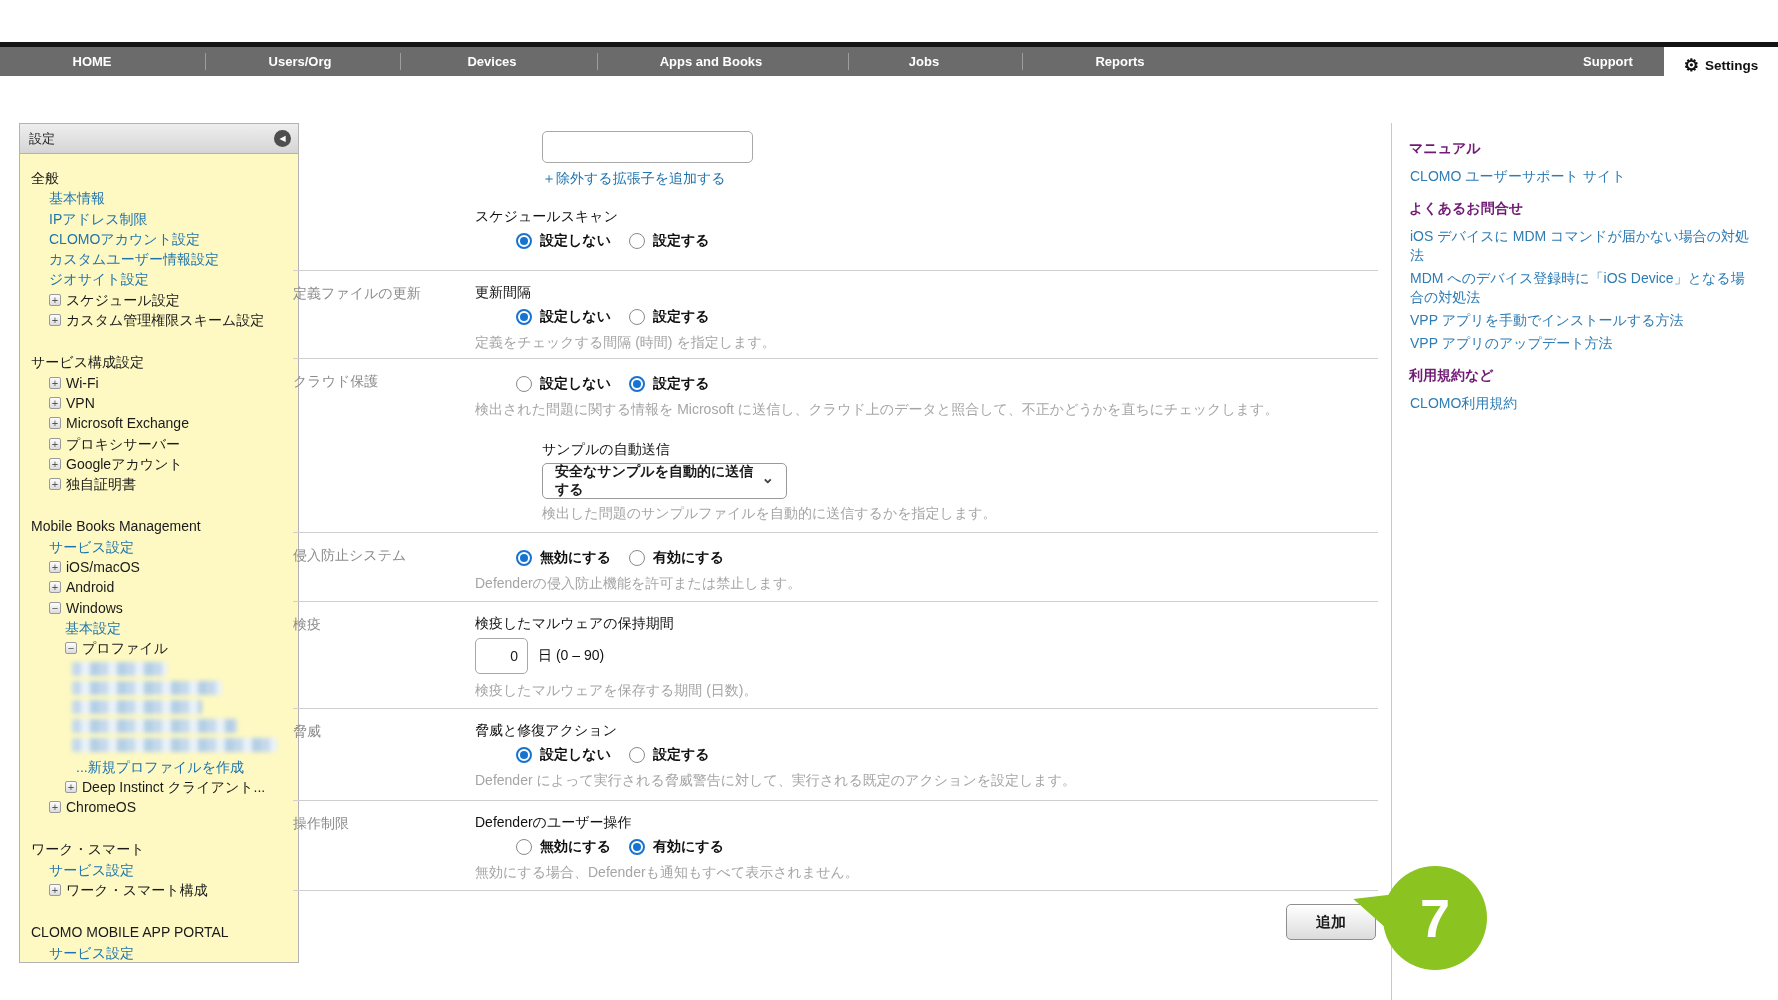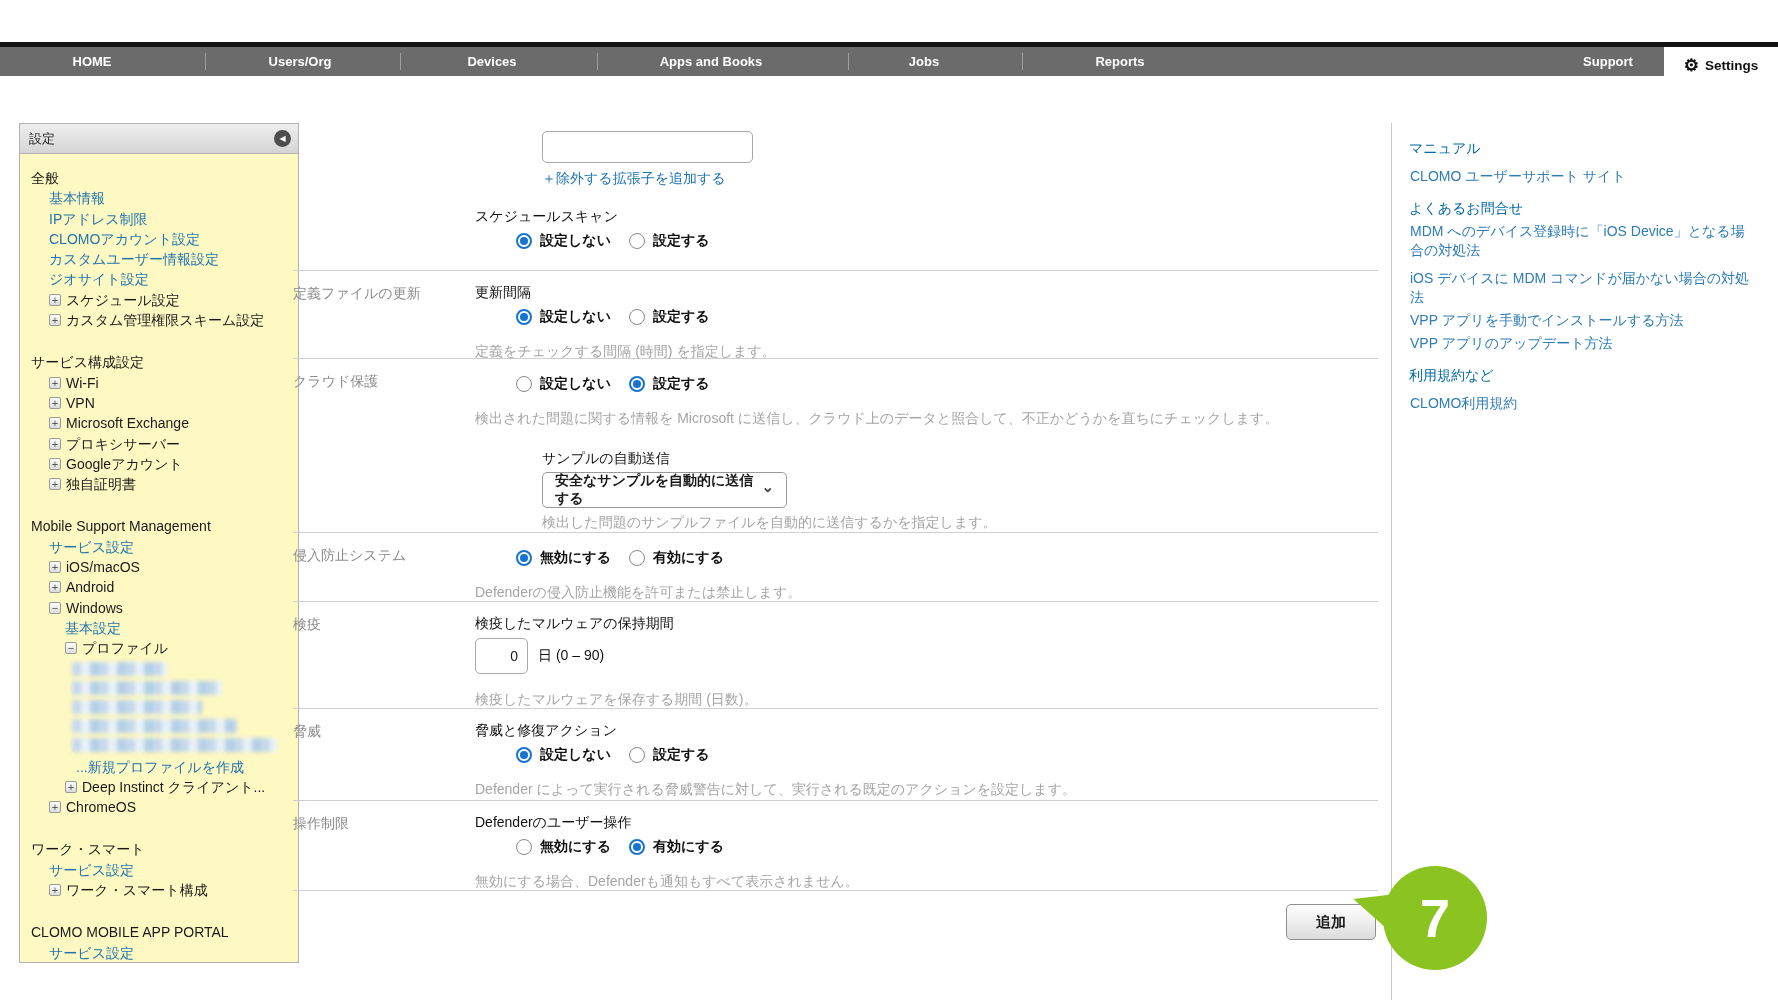--- a/index.html
+++ b/index.html
@@ -58,21 +58,21 @@
   .rcontent { flex:1; padding-top:13px; }
   .bold-title { font-weight:normal; color:#111; }
   .radio-row { display:flex; align-items:center; margin-top:6px;padding-left:41px; }
   .radio { width:16px; height:16px; border-radius:50%; border:1px solid #8a8a8a; background:#fff;
            display:inline-block; box-sizing:border-box; flex:none; cursor:pointer; }
   .radio.sel { border:2px solid #1673cf; position:relative; }
   .radio.sel::after { content:""; position:absolute; left:2px; top:2px; width:8px; height:8px;
            border-radius:50%; background:#1673cf; }
   .rlbl { margin-left:8px; color:#111; font-weight:bold; }
   .sp { margin-left:18px; }
-  .help { color:#a5a5a5; margin-top:17px; }
+  .help { color:#a5a5a5; margin-top:8px; }
   .nest { margin-left:67px; }
   .cut-input { margin-top:23px; width:211px; height:32px; border:1px solid #a8a8a8; border-radius:5px;
            background:#fff; box-sizing:border-box; }
   .add-link { display:block; margin-top:7px; color:#1f74ae; cursor:pointer; }
   .mt20 { margin-top:20px; }
   .select-box { width:245px; height:36px; border:1px solid #999; border-radius:5px; background:#fff;
            display:flex; align-items:center; justify-content:space-between; padding:0 12px;
            box-sizing:border-box; font-weight:bold; margin-top:4px; cursor:pointer; }
   .chev { color:#444; font-size:15px; margin-top:-6px; }
   .q-row { display:flex; align-items:center; gap:10px; margin-top:5px; }
@@ -89,21 +89,21 @@
   .callout { position:absolute; left:1383px; top:866px; width:104px; height:104px; border-radius:50%;
            background:#8bc321; color:#fff; font-size:54px; font-weight:bold; display:flex;
            align-items:center; justify-content:center; z-index:5; }
   .callout-arrow { position:absolute; left:1352px; top:888px; width:0; height:0;
            border-top:16px solid transparent; border-bottom:22px solid transparent;
            border-right:42px solid #8bc321; transform:rotate(14deg); z-index:4; }
 
   
   .rightbar { position:absolute; left:1391px; top:123px; width:387px; height:877px;
            border-left:1px solid #c9c9c9; box-sizing:border-box; padding:17px 28px 0 17px; font-size:14px; }
-  .rb-head { font-weight:normal; color:#0369a1; margin-top:14px; }
+  .rb-head { font-weight:bold; color:#701a75; margin-top:14px; }
   .rb-head.first { margin-top:0; }
   .rb-link { color:#2e7cb4; margin-top:9px; line-height:19px; padding-left:1px; cursor:pointer; }
   .rb-link.tight { margin-top:4px; }
 </style>
 </head>
 <body>
 
 <div class="nav-black"></div>
 <div class="nav-gray">
   <span class="nav-item" style="left:92px">HOME</span>
@@ -140,21 +140,21 @@
     <div class="sb-item lv1"><span class="exp plus"></span><span>カスタム管理権限スキーム設定</span></div>
 
     <div class="sb-item lv0 gap"><span>サービス構成設定</span></div>
     <div class="sb-item lv1"><span class="exp plus"></span><span>Wi-Fi</span></div>
     <div class="sb-item lv1"><span class="exp plus"></span><span>VPN</span></div>
     <div class="sb-item lv1"><span class="exp plus"></span><span>Microsoft Exchange</span></div>
     <div class="sb-item lv1"><span class="exp plus"></span><span>プロキシサーバー</span></div>
     <div class="sb-item lv1"><span class="exp plus"></span><span>Googleアカウント</span></div>
     <div class="sb-item lv1"><span class="exp plus"></span><span>独自証明書</span></div>
 
-    <div class="sb-item lv0 gap"><span>Mobile Support Management</span></div>
+    <div class="sb-item lv0 gap"><span>Mobile Books Management</span></div>
     <div class="sb-item lv1"><span class="sb-link">サービス設定</span></div>
     <div class="sb-item lv1"><span class="exp plus"></span><span>iOS/macOS</span></div>
     <div class="sb-item lv1"><span class="exp plus"></span><span>Android</span></div>
     <div class="sb-item lv1"><span class="exp minus"></span><span>Windows</span></div>
     <div class="sb-item lv2"><span class="sb-link">基本設定</span></div>
     <div class="sb-item lv2"><span class="exp minus"></span><span>プロファイル</span></div>
     <div class="redacted">
       <div class="rl" style="width:95px"></div>
       <div class="rl" style="width:150px"></div>
       <div class="rl" style="width:130px"></div>
@@ -289,20 +289,20 @@
 <div class="callout-arrow"></div>
 <div class="callout">
   <span>7</span>
 </div>
 
 <div class="rightbar">
   <div class="rb-head first">マニュアル</div>
   <div class="rb-link">CLOMO ユーザーサポート サイト</div>
 
   <div class="rb-head">よくあるお問合せ</div>
+  <div class="rb-link">iOS デバイスに MDM コマンドが届かない場合の対処法</div>
   <div class="rb-link tight">MDM へのデバイス登録時に「iOS Device」となる場合の対処法</div>
-  <div class="rb-link">iOS デバイスに MDM コマンドが届かない場合の対処法</div>
   <div class="rb-link tight">VPP アプリを手動でインストールする方法</div>
   <div class="rb-link tight">VPP アプリのアップデート方法</div>
 
   <div class="rb-head">利用規約など</div>
   <div class="rb-link">CLOMO利用規約</div>
 </div>
 
 </body></html>

